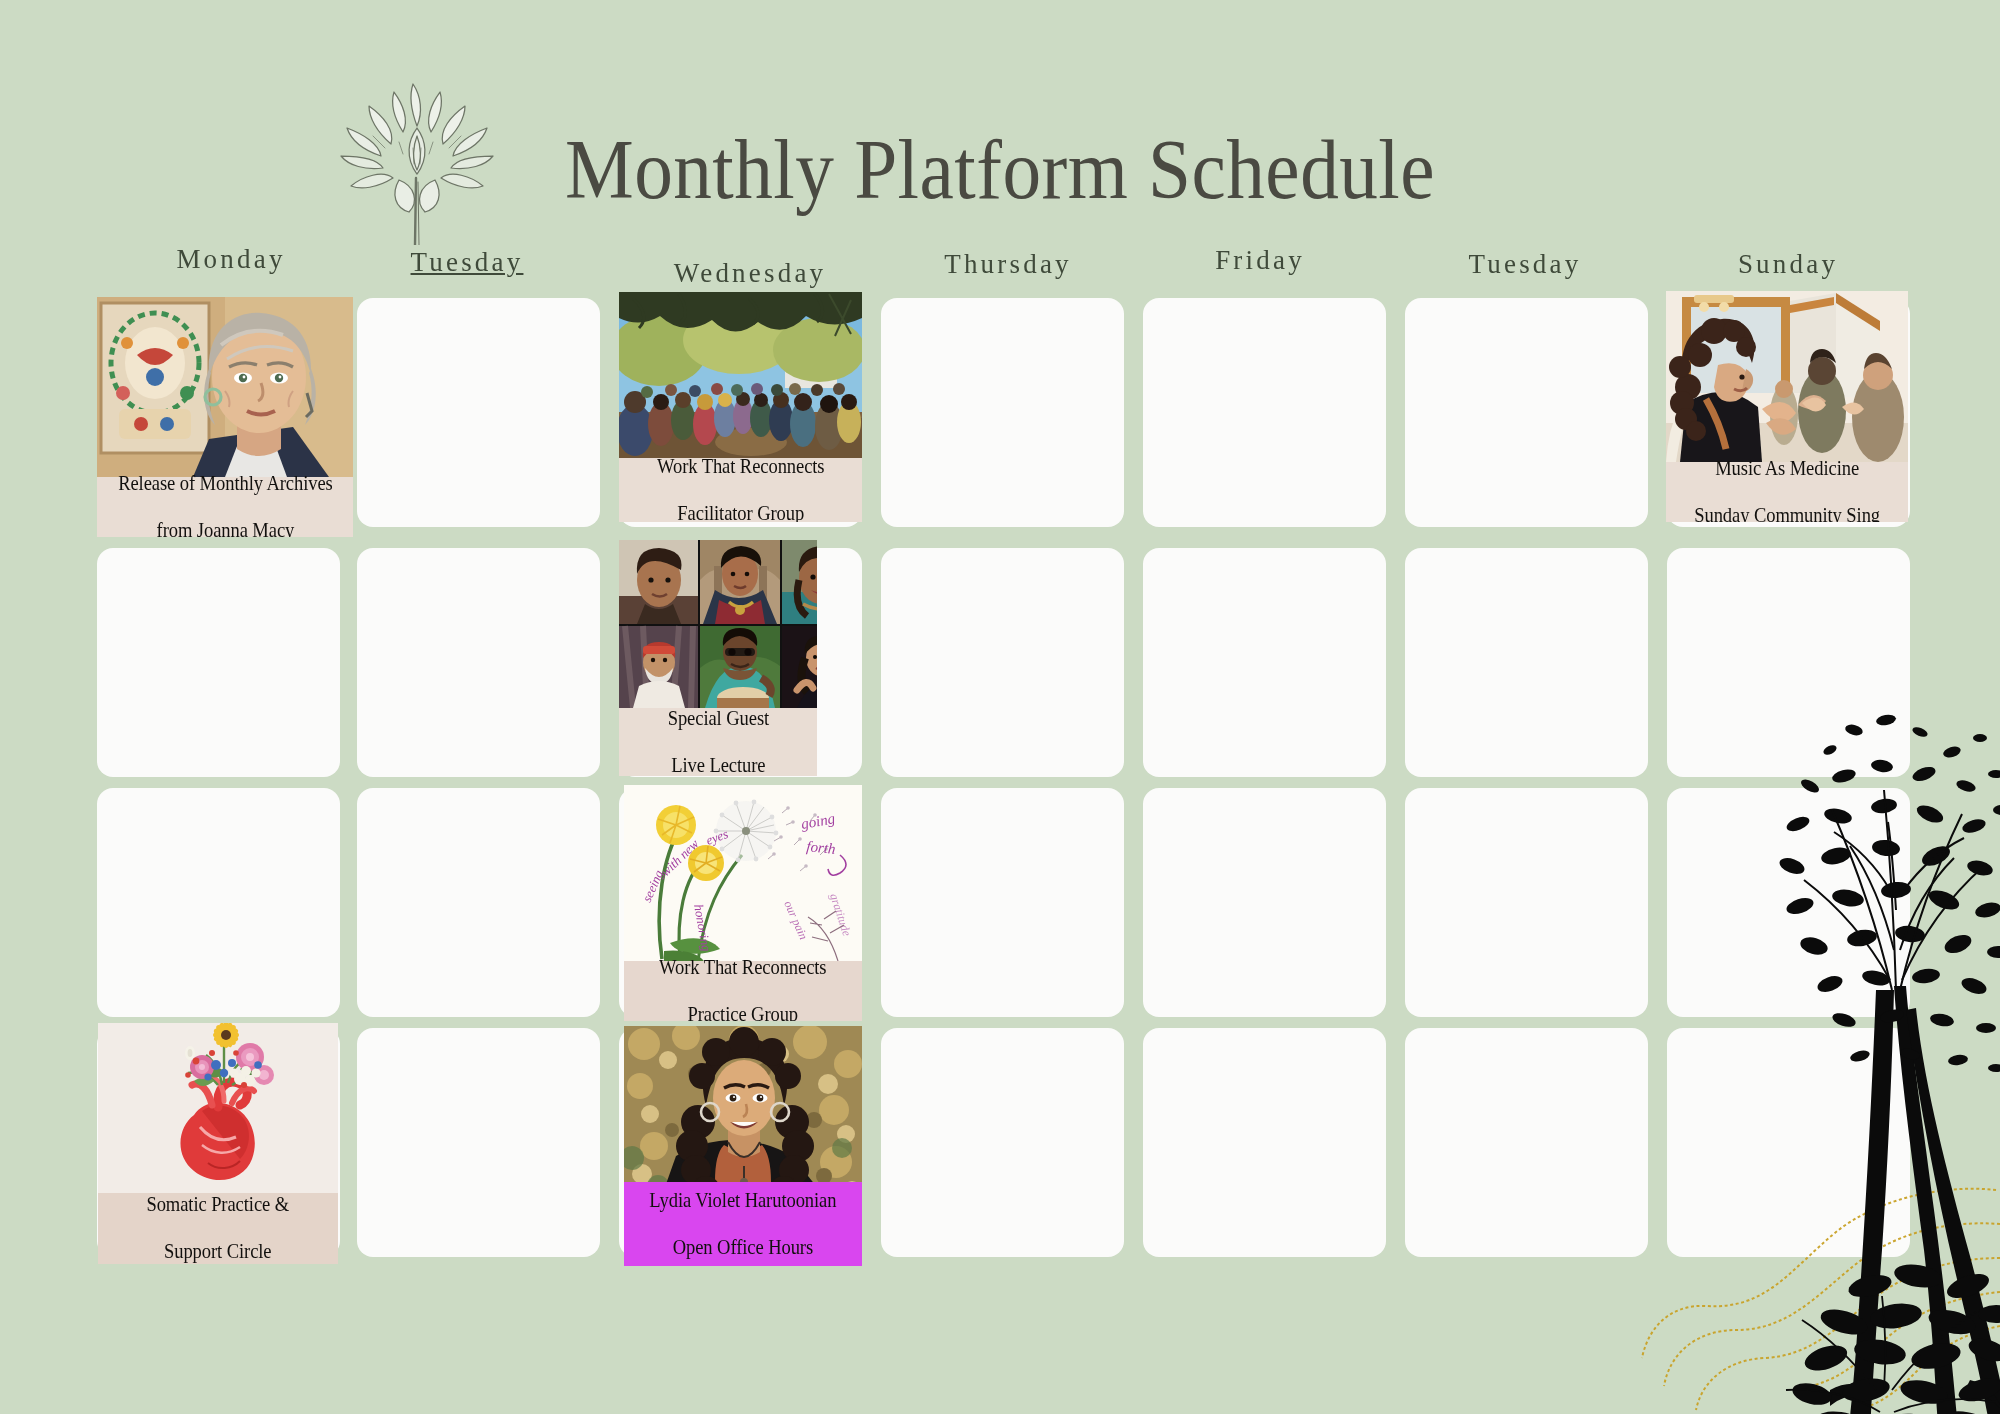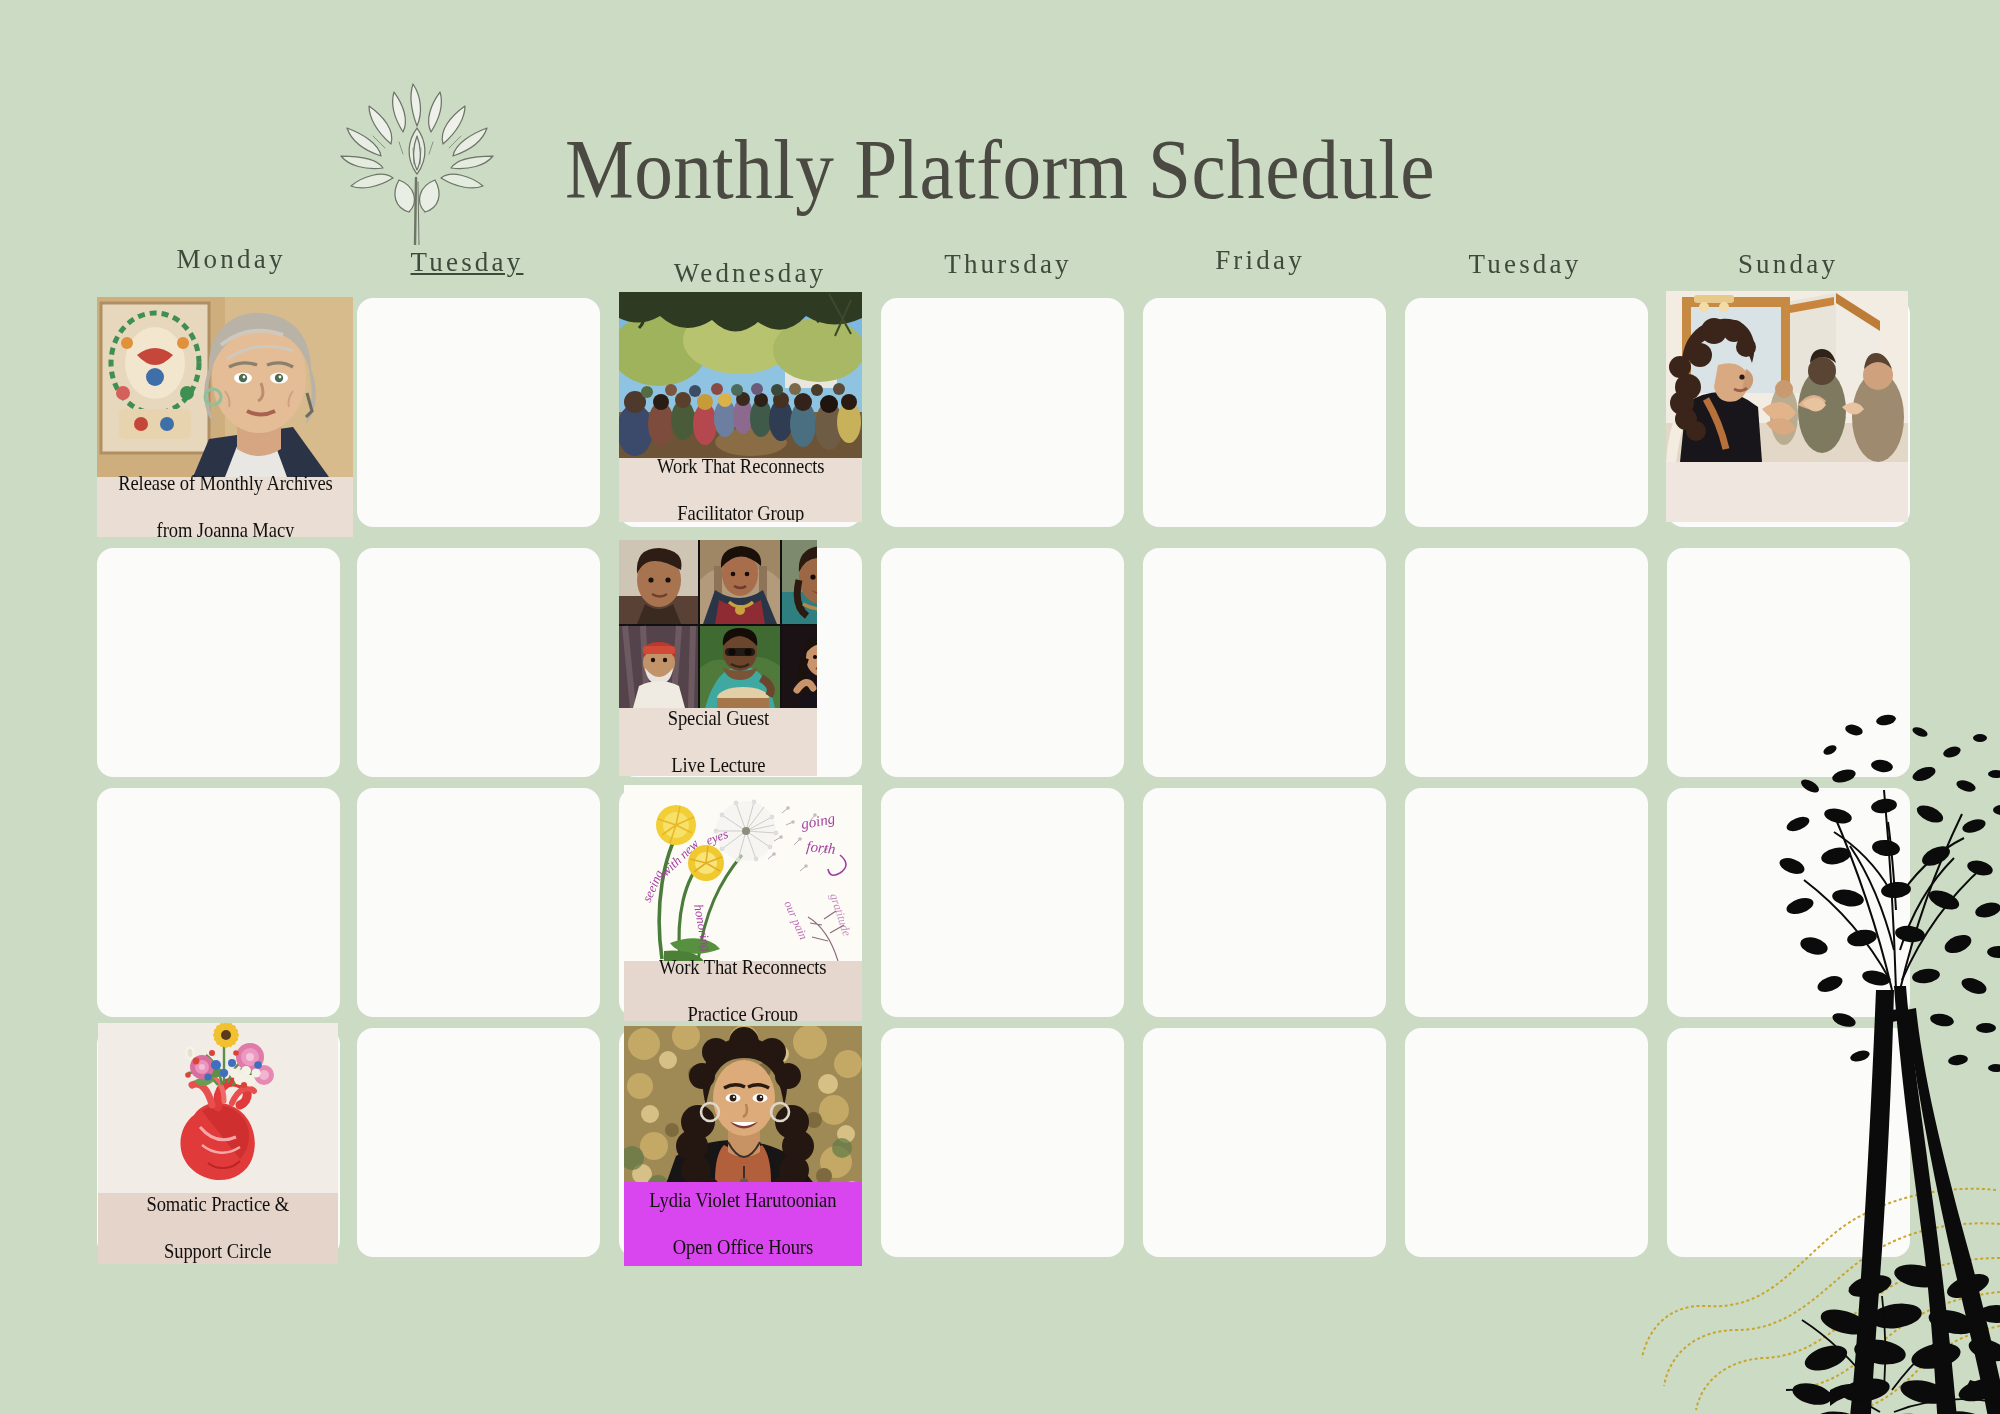--- a/index.html
+++ b/index.html
@@ -347,20 +347,26 @@
             <circle cx="80" cy="56" r="10"></circle>
             <circle cx="14" cy="76" r="11"></circle>
         </g>
 
         <path d="M96 118 q22 -16 34 4 q-14 20 -34 -4Z" fill="#e3b38c"></path>
         <path d="M100 132 q20 -12 30 6 q-16 14 -30 -6Z" fill="#d9a982"></path>
 
         <path d="M136 112 q16 -12 24 2 q-10 14 -24 -2Z" fill="#e8c3a0"></path>
         <path d="M176 116 q14 -10 22 2 q-10 12 -22 -2Z" fill="#e8c3a0"></path>
       </svg>
+    </div>
+    <div class="cap" style="height:60px;">
+      <span>
+        <span>Music As Medicine</span><br>
+        <span>Sunday Community Sing</span>
+      </span>
     </div>
   </div>
 
   <div class="event" style="left:619px;top:540px;width:198px;height:236px;">
     <div class="media" style="height:168px;">
       <svg viewBox="0 0 242 168" width="242" height="168" preserveAspectRatio="none">
         <rect width="242" height="168" fill="#111"></rect>
 
         <g>
             <rect x="0" y="0" width="79" height="84" fill="#cfc5b4"></rect>

